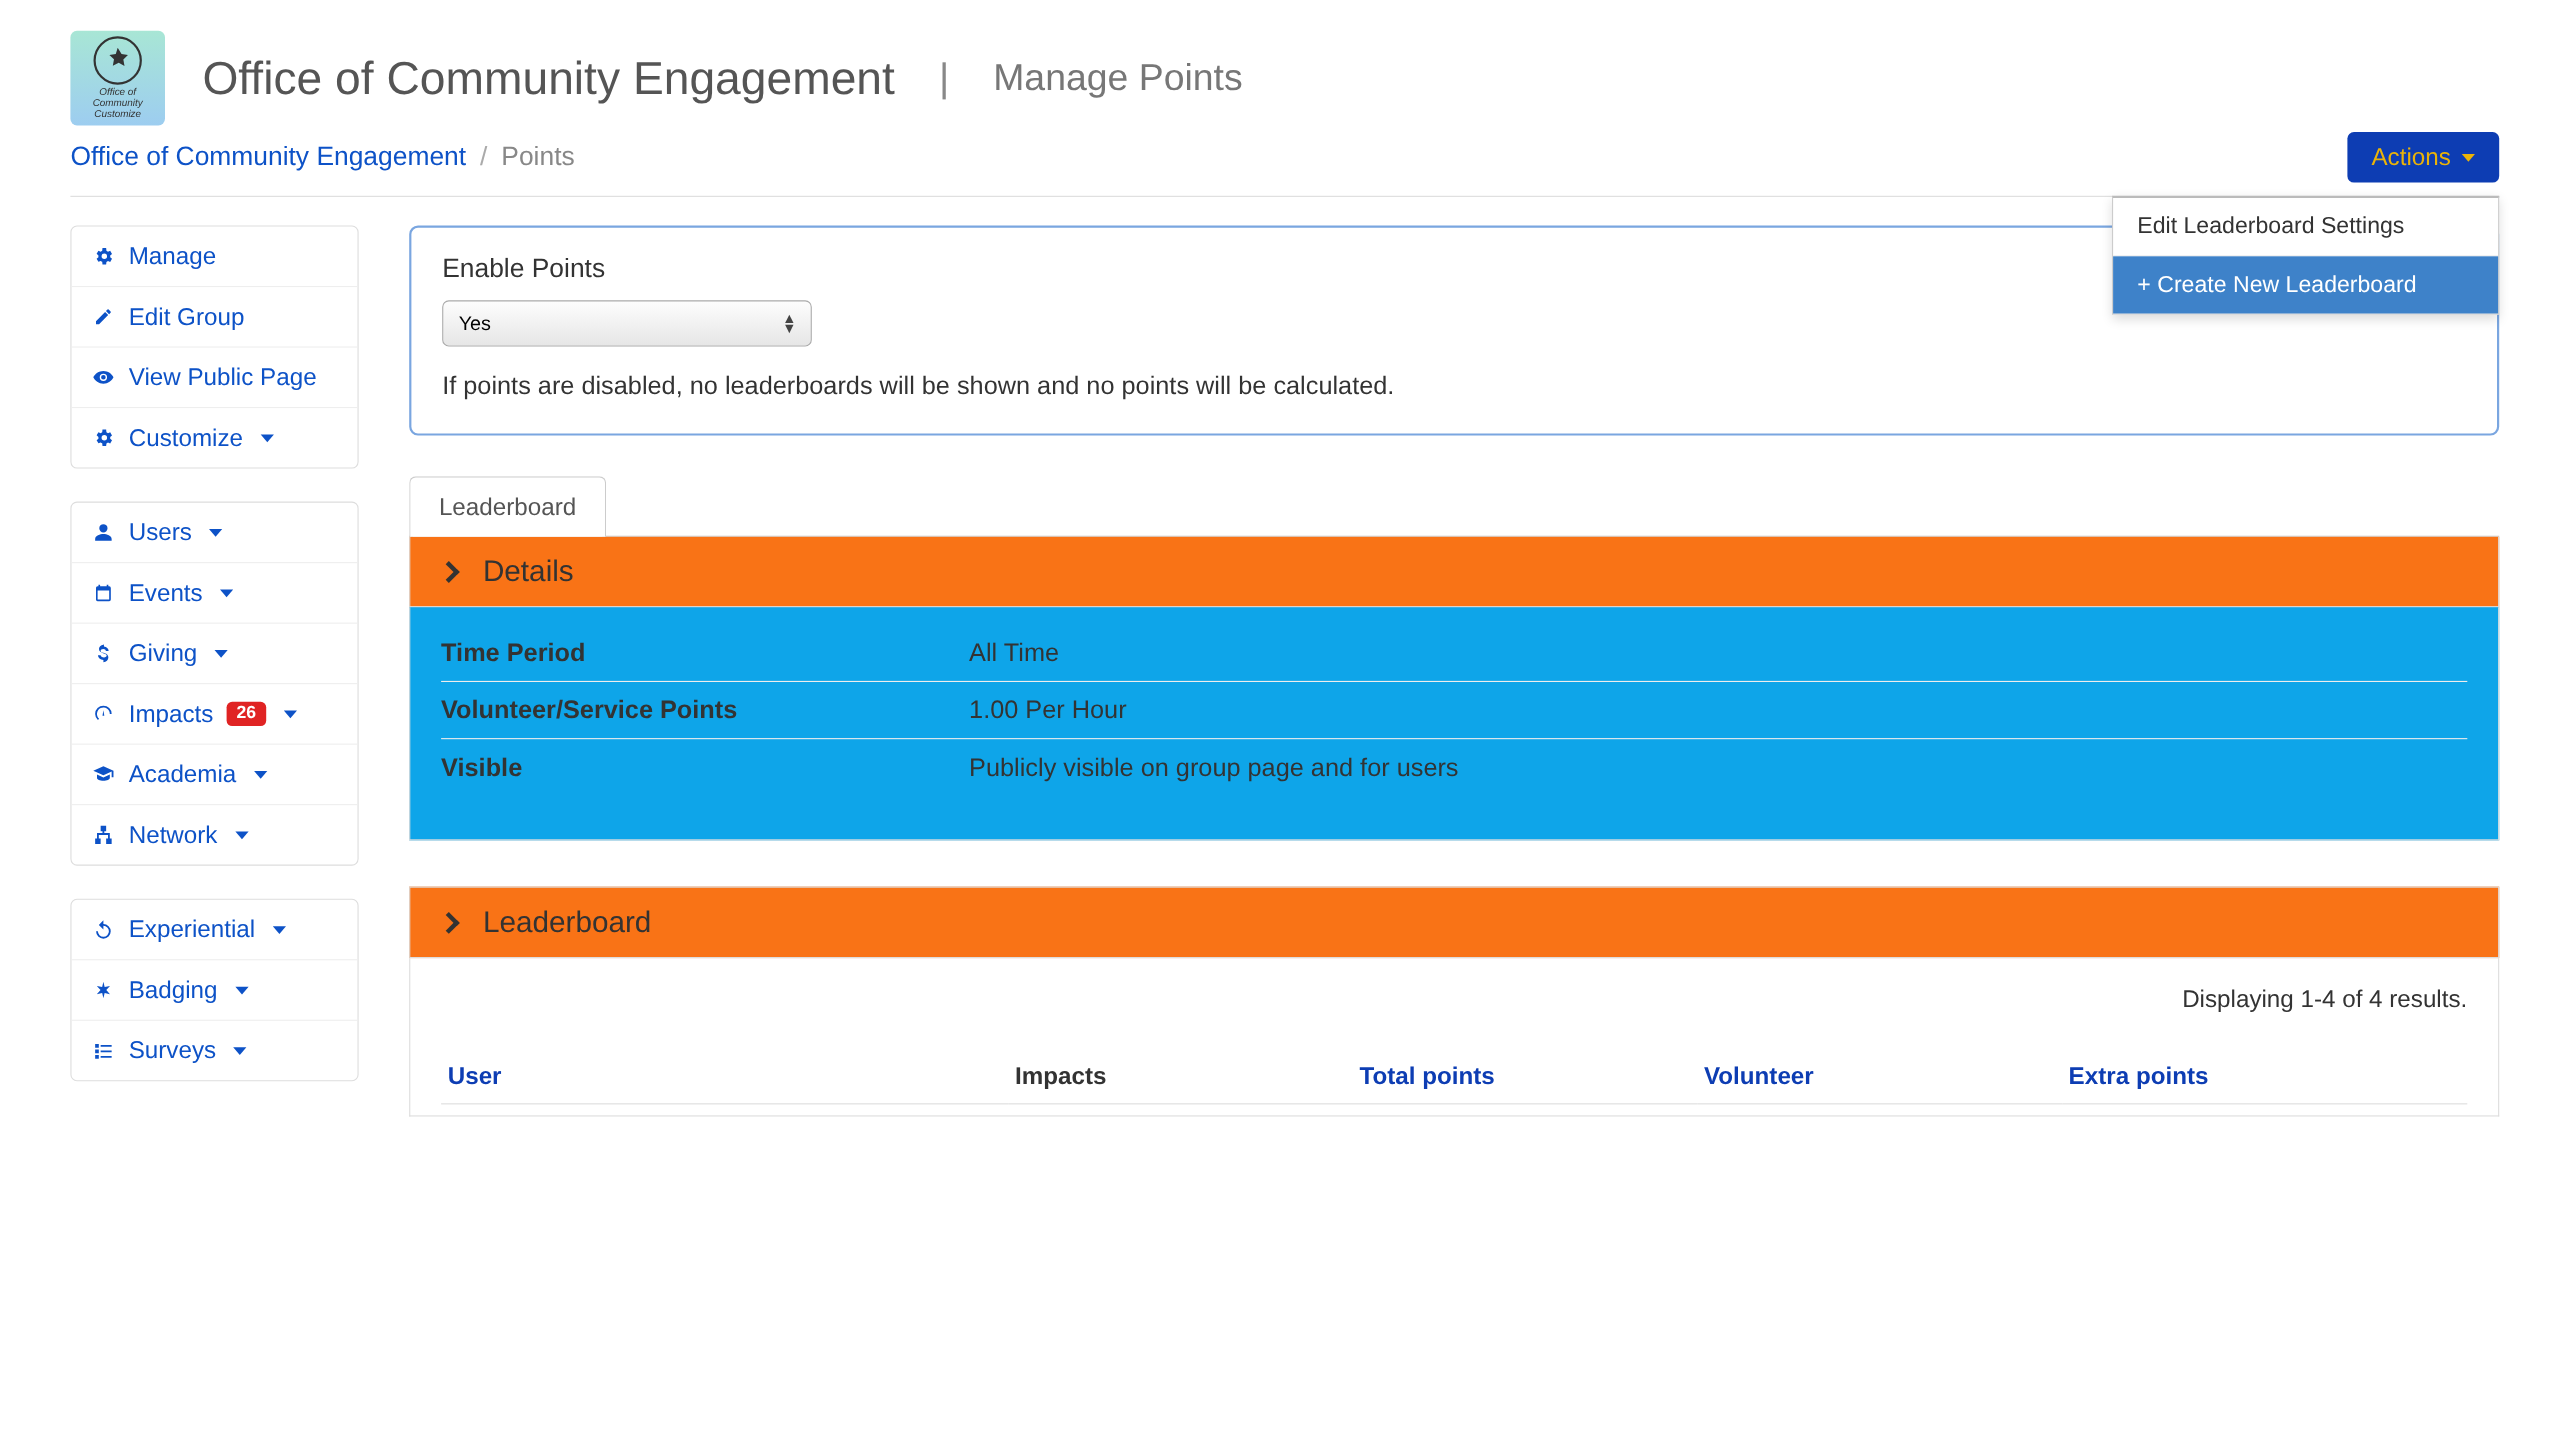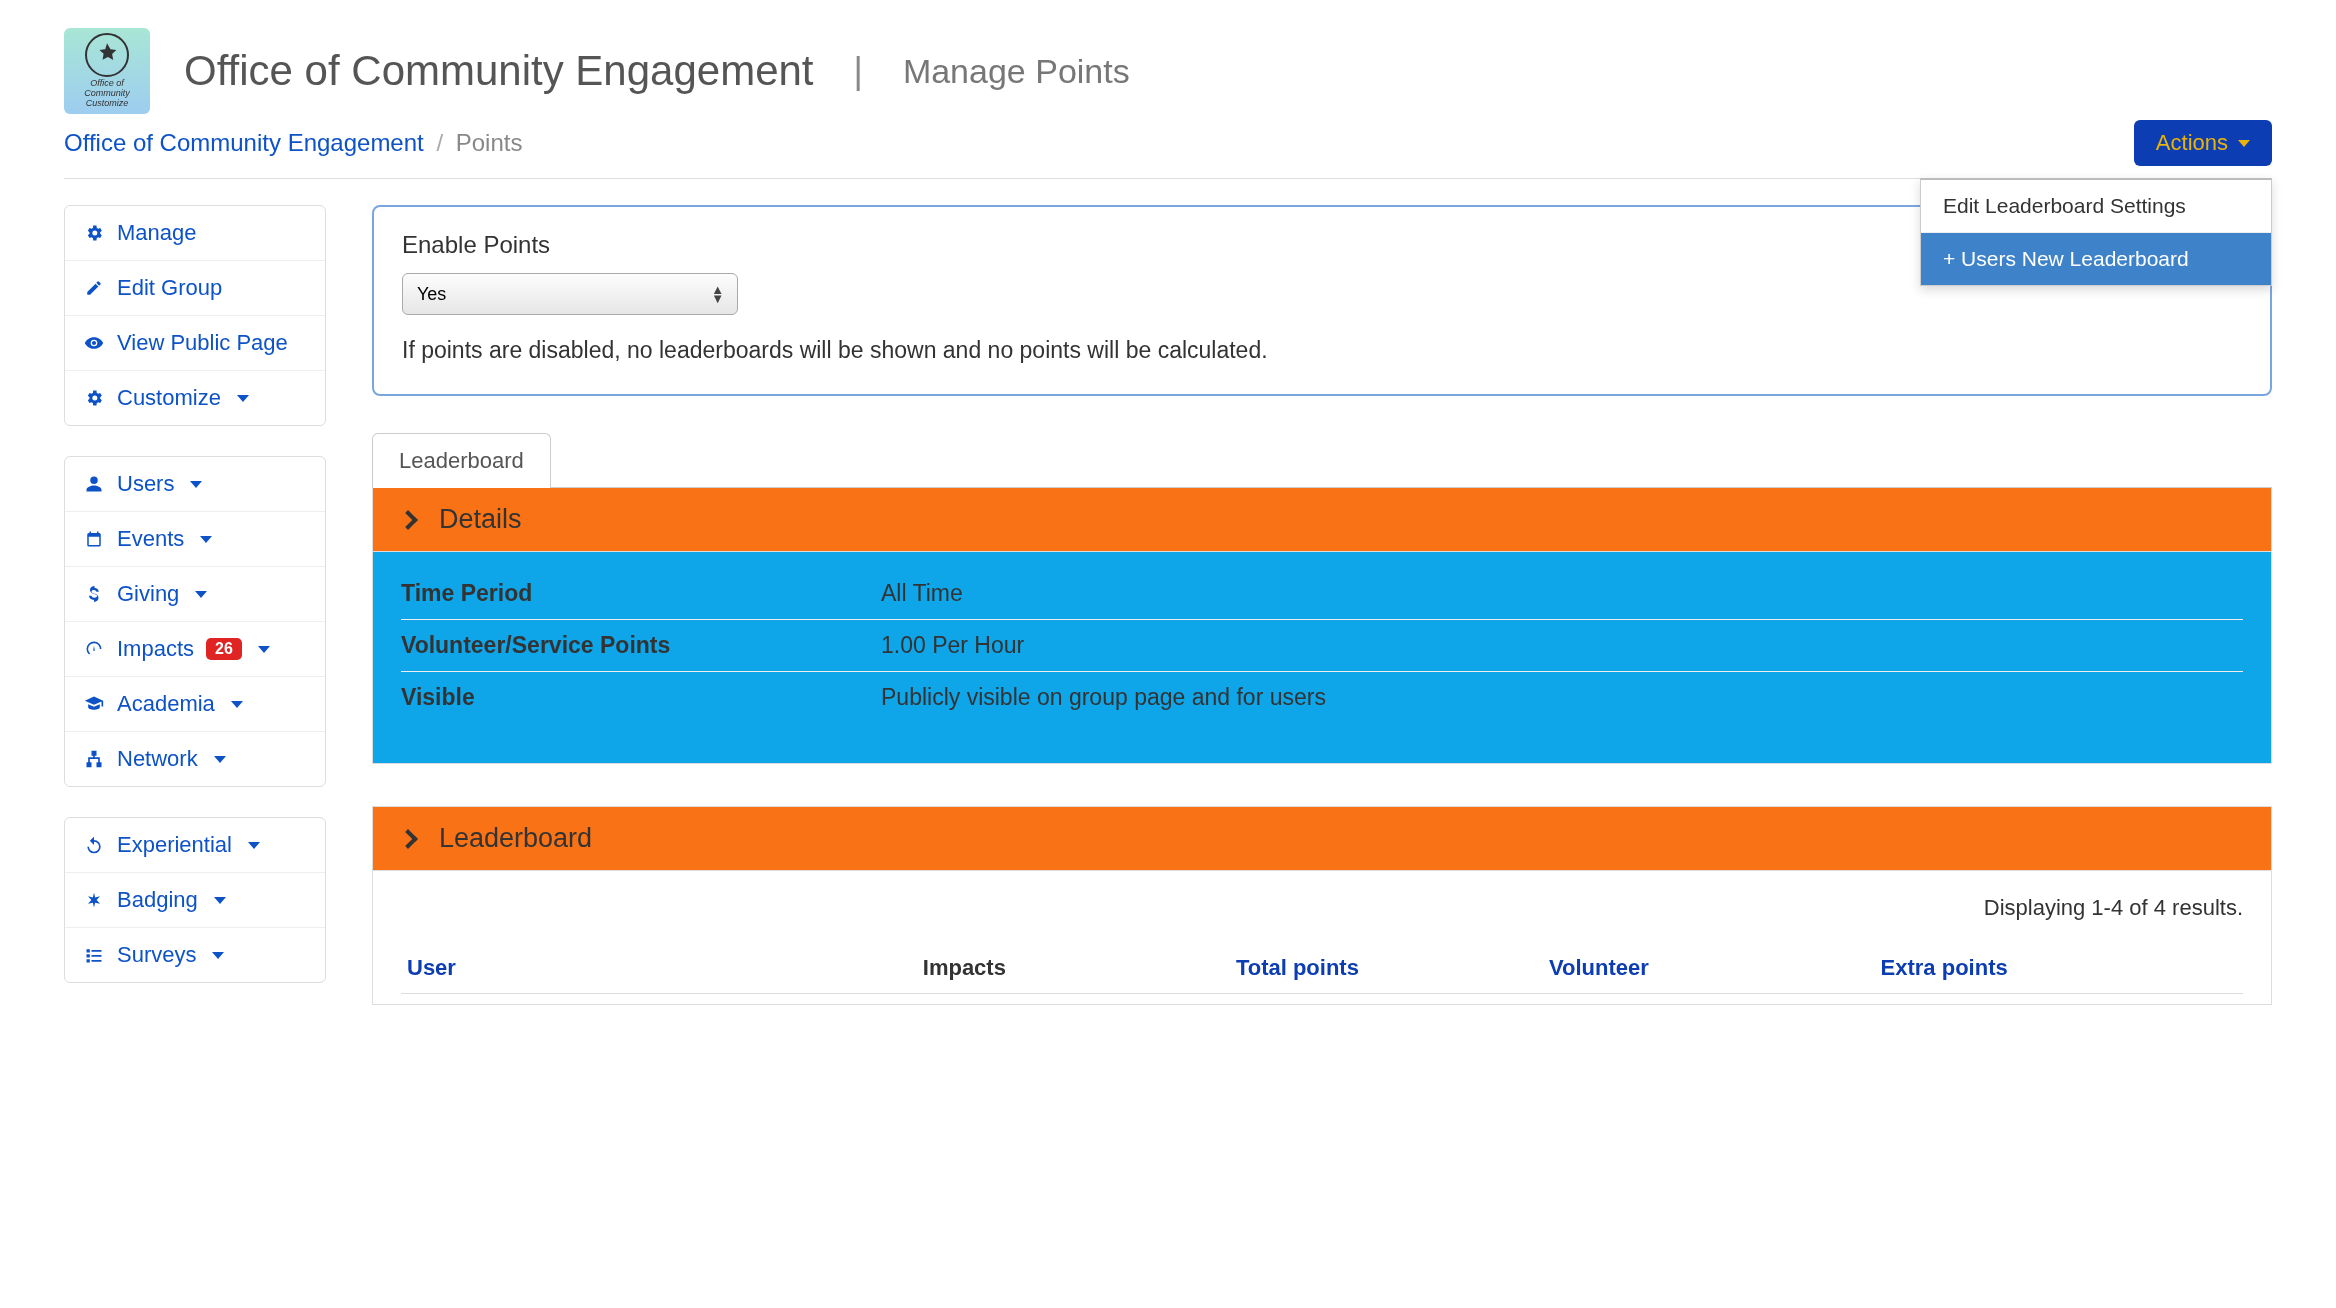--- a/index.html
+++ b/index.html
@@ -254,21 +254,21 @@
   .gap-block { height: 42px; }
   .lb-body {
     border: 1px solid #ddd;
     border-top: none;
     padding: 24px 28px 10px;
   }
   .results-count {
     text-align: right;
     font-size: 22px;
     color: #333;
-    margin-bottom: 22px;
+    margin-bottom: 32px;
   }
   .lb-table {
     width: 100%;
     border-collapse: collapse;
   }
   .lb-table th {
     text-align: left;
     font-size: 22px;
     font-weight: 600;
     color: #0d3db3;
@@ -306,21 +306,21 @@
       <a href="#">Office of Community Engagement</a>
       <span class="sep">/</span>
       <span class="current">Points</span>
     </div>
     <button class="actions-btn">
       <span>Actions</span>
       <span class="caret-down"></span>
     </button>
     <div class="dropdown-menu">
       <div class="item">Edit Leaderboard Settings</div>
-      <div class="item highlight">+ Users New Leaderboard</div>
+      <div class="item highlight">+ Create New Leaderboard</div>
     </div>
   </div>
 
   <div class="layout">
 
     <aside class="sidebar">
 
       <div class="nav-group">
         <div class="nav-item">
           <span class="icon">

